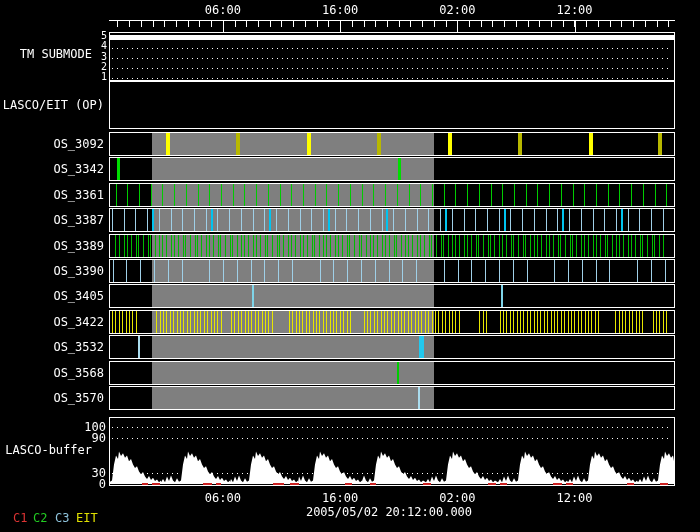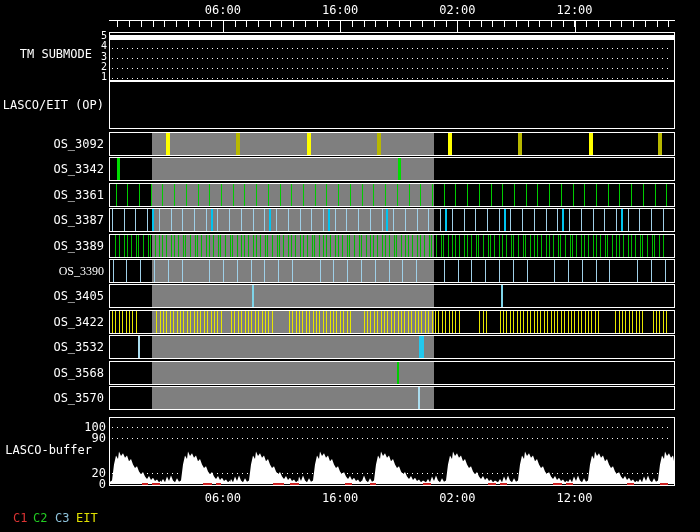--- a/index.html
+++ b/index.html
@@ -9,20 +9,21 @@
   .box{position:absolute;border:1px solid #fff;background:#000;box-sizing:border-box;}
   .mark{position:absolute;top:0;height:100%;}
   .dotline{position:absolute;height:1px;
            background-image:repeating-linear-gradient(to right,#fff 0 1px,transparent 1px 5px);}
   .tick{position:absolute;width:1px;background:#fff;}
 </style>
 </head>
 <body>
 
 <div id="screen">
+  <div class="txt" id="datetime-label" style="left:299px;top:505px;width:180px;text-align:center;">2005/05/02 20:12:00.000</div>
 <div style="position: absolute; left: 109px; top: 20px; width: 566px; height: 1px; background: rgb(255, 255, 255);"></div>
     <div class="tick" style="left: 117.4px; top: 20px; height: 7px;"></div>
     <div class="tick" style="left: 129.12px; top: 20px; height: 7px;"></div>
     <div class="tick" style="left: 140.84px; top: 20px; height: 7px;"></div>
     <div class="tick" style="left: 152.56px; top: 20px; height: 7px;"></div>
     <div class="tick" style="left: 164.28px; top: 20px; height: 7px;"></div>
     <div class="tick" style="left: 176px; top: 20px; height: 7px;"></div>
     <div class="tick" style="left: 187.72px; top: 20px; height: 7px;"></div>
     <div class="tick" style="left: 199.44px; top: 20px; height: 7px;"></div>
     <div class="tick" style="left: 211.16px; top: 20px; height: 7px;"></div>
@@ -396,21 +397,21 @@
       <div class="mark" style="left: 416.5px; width: 1px; background: rgb(159, 208, 232);"></div>
       <div class="mark" style="left: 444.1px; width: 1px; background: rgb(159, 208, 232);"></div>
       <div class="mark" style="left: 457.9px; width: 1px; background: rgb(159, 208, 232);"></div>
       <div class="mark" style="left: 471.7px; width: 1px; background: rgb(159, 208, 232);"></div>
       <div class="mark" style="left: 485.5px; width: 1px; background: rgb(159, 208, 232);"></div>
       <div class="mark" style="left: 499.3px; width: 1px; background: rgb(159, 208, 232);"></div>
       <div class="mark" style="left: 526.9px; width: 1px; background: rgb(159, 208, 232);"></div>
       <div class="mark" style="left: 540.7px; width: 1px; background: rgb(159, 208, 232);"></div>
       <div class="mark" style="left: 554.5px; width: 1px; background: rgb(159, 208, 232);"></div>
     </div>
-    <div class="txt" style="left: 0px; top: 264px; width: 104px; text-align: right; font-family: Liberation Serif, serif;">OS_3390</div>
+    <div class="txt" style="left: 0px; top: 264px; width: 104px; text-align: right;">OS_3390</div>
     <div class="box" style="left: 109px; top: 284.4px; width: 566px; height: 24px;">
       <div style="position: absolute; left: 42px; top: 0px; width: 282px; height: 100%; background: rgb(127, 127, 127);"></div>
       <div class="mark" style="left: 142px; width: 2px; background: rgb(127, 212, 232);"></div>
       <div class="mark" style="left: 391px; width: 2px; background: rgb(127, 212, 232);"></div>
     </div>
     <div class="txt" style="left: 0px; top: 289.4px; width: 104px; text-align: right;">OS_3405</div>
     <div class="box" style="left: 109px; top: 309.8px; width: 566px; height: 24px;">
       <div style="position: absolute; left: 42px; top: 0px; width: 282px; height: 100%; background: rgb(127, 127, 127);"></div>
       <div class="mark" style="left: 2px; width: 1px; background: rgb(230, 230, 0);"></div>
       <div class="mark" style="left: 5.4px; width: 1px; background: rgb(230, 230, 0);"></div>
@@ -585,21 +586,21 @@
       <div style="position: absolute; left: 378px; top: 65px; width: 8px; height: 2px; background: rgb(204, 34, 34);"></div>
       <div style="position: absolute; left: 390px; top: 65px; width: 7px; height: 2px; background: rgb(204, 34, 34);"></div>
       <div style="position: absolute; left: 443px; top: 65px; width: 9px; height: 2px; background: rgb(204, 34, 34);"></div>
       <div style="position: absolute; left: 456px; top: 65px; width: 7px; height: 2px; background: rgb(204, 34, 34);"></div>
       <div style="position: absolute; left: 517px; top: 65px; width: 7px; height: 2px; background: rgb(204, 34, 34);"></div>
       <div style="position: absolute; left: 550px; top: 65px; width: 8px; height: 2px; background: rgb(204, 34, 34);"></div>
     </div>
     <div class="txt" style="left: 0px; top: 443px; width: 92px; text-align: right;">LASCO-buffer</div>
     <div class="txt" style="left: 74px; top: 420px; width: 32px; text-align: right;">100</div>
     <div class="txt" style="left: 74px; top: 431.4px; width: 32px; text-align: right;">90</div>
-    <div class="txt" style="left: 74px; top: 465.6px; width: 32px; text-align: right;">20</div>
+    <div class="txt" style="left: 74px; top: 465.6px; width: 32px; text-align: right;">30</div>
     <div class="txt" style="left: 74px; top: 477px; width: 32px; text-align: right;">0</div>
     <div class="txt" style="left: 197.9px; top: 491px; width: 50px; text-align: center;">06:00</div>
     <div class="txt" style="left: 315.1px; top: 491px; width: 50px; text-align: center;">16:00</div>
     <div class="txt" style="left: 432.3px; top: 491px; width: 50px; text-align: center;">02:00</div>
     <div class="txt" style="left: 549.5px; top: 491px; width: 50px; text-align: center;">12:00</div>
     <div class="txt" style="left: 13px; top: 511px; color: rgb(221, 51, 51);">C1</div>
     <div class="txt" style="left: 33px; top: 511px; color: rgb(34, 204, 34);">C2</div>
     <div class="txt" style="left: 55px; top: 511px; color: rgb(143, 196, 221);">C3</div>
     <div class="txt" style="left: 76px; top: 511px; color: rgb(224, 224, 0);">EIT</div>
   </div>

